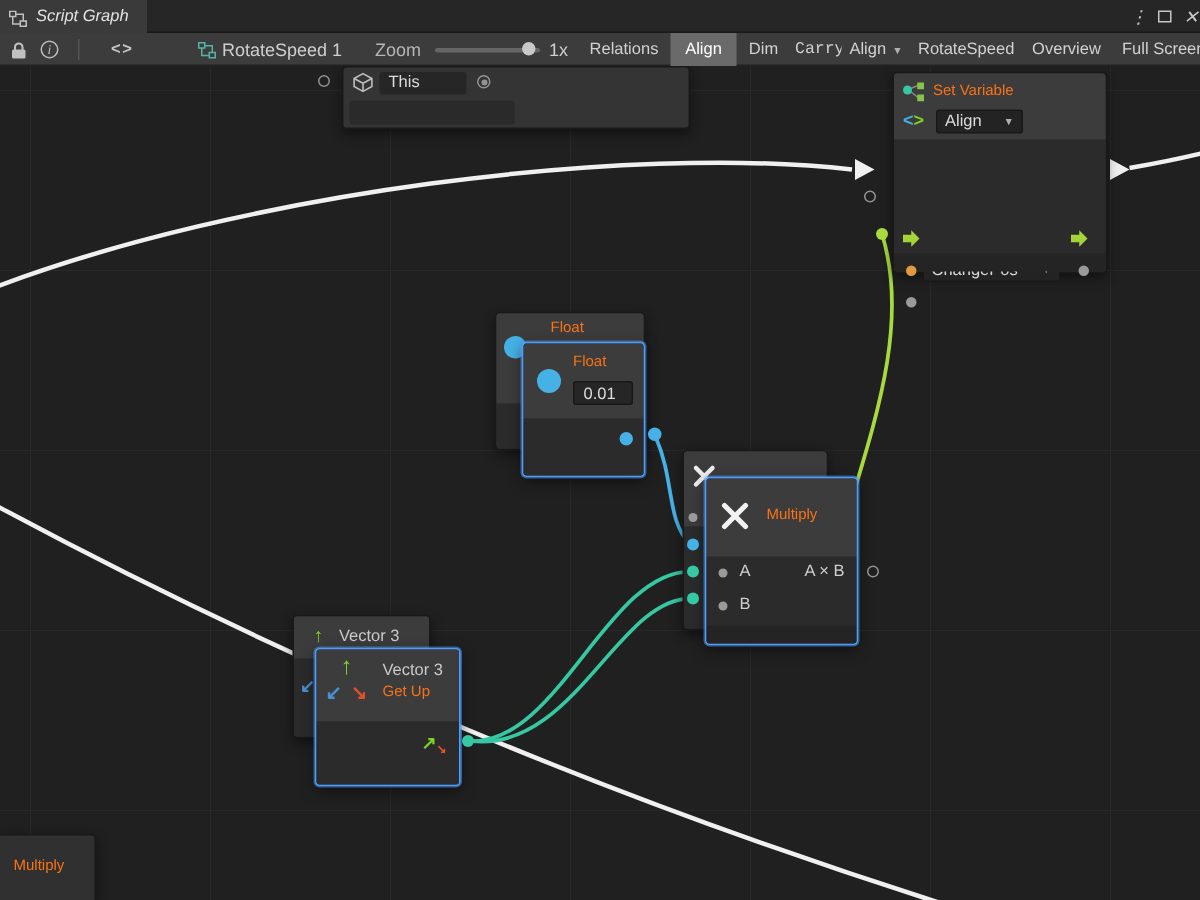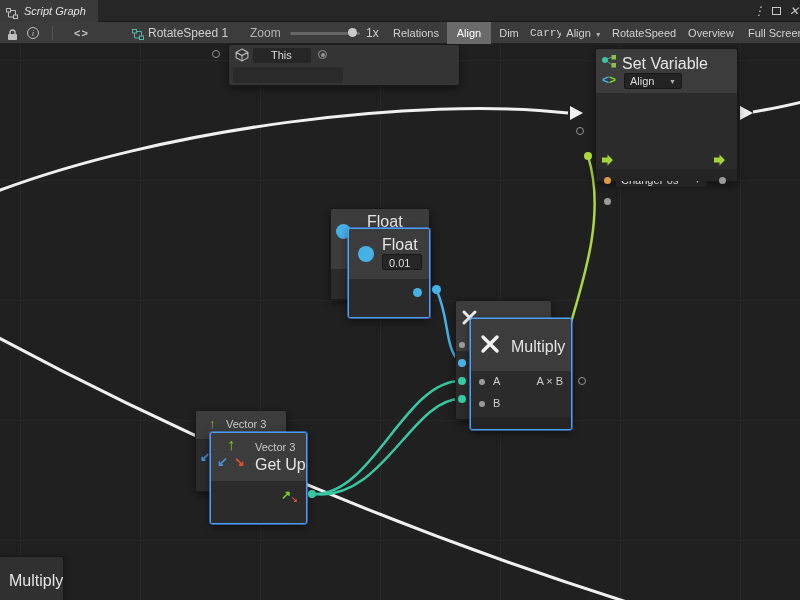--- a/index.html
+++ b/index.html
@@ -29,21 +29,21 @@
   .canvas { position: absolute; left: 0; top: 44px; width: 800px; height: 556px; background-color: #202020;
     background-image: linear-gradient(to right, #282828 1px, transparent 1px), linear-gradient(to bottom, #282828 1px, transparent 1px);
     background-size: 120px 120px; background-position: 20px 16px; }
   .wires { position: absolute; left: 0; top: 0; z-index: 1; }
 
   
   .node { position: absolute; background: #343434; border: 1px solid #191919; border-radius: 3px; box-shadow: 0 3px 8px rgba(0,0,0,.45); z-index: 5; }
   .node .hdr { position: absolute; left: 0; top: 0; right: 0; background: #3c3c3c; border-radius: 2px 2px 0 0; }
   .node .bdy { position: absolute; left: 0; right: 0; background: #2b2b2b; }
   .sel { border-color: #4c9eff; box-shadow: 0 0 0 1px rgba(76,158,255,.55), 0 3px 9px rgba(0,0,0,.5); z-index: 8; }
-  .ntitle { position: absolute; font-size: 16px; color: #e5e5e5; white-space: nowrap; }
+  .ntitle { position: absolute; font-size: 10px; color: #f97316; white-space: nowrap; }
   .nsub { position: absolute; font-size: 11px; color: #c9c9c9; white-space: nowrap; }
   .plabel { position: absolute; font-size: 11px; color: #cfcfcf; white-space: nowrap; }
   .dd { position: absolute; display: flex; align-items: center; justify-content: space-between; background: #232323; border: 1px solid #181818; border-radius: 2px; padding: 0 5px; font-size: 11px; color: #dcdcdc; height: 16px; }
   .inset { position: absolute; background: #262626; border-radius: 2px; font-size: 11px; color: #dcdcdc; }
 
   
   .port { position: absolute; border-radius: 50%; z-index: 12; }
   .p9 { width: 9px; height: 9px; } .p8 { width: 8px; height: 8px; } .p7 { width: 7px; height: 7px; } .p6 { width: 6px; height: 6px; }
   .c-gray { background: #9a9a9a; } .c-blue { background: #46b1e6; } .c-teal { background: #36c7a3; } .c-lime { background: #a8d93e; } .c-orange { background: #de9b3f; }
   .ring { background: transparent; border: 1.5px solid #939393; }
@@ -131,21 +131,21 @@
       <polygon points="570,62 570,76 583,69" fill="#f0f0f0"></polygon>
       <polygon points="740,62 740,76 753,69" fill="#f0f0f0"></polygon>
     </svg>
 
     <div class="node" style="left:228px;top:0;width:232px;height:42px;">
       <span style="position:absolute;left:6px;top:3px;">
         <svg width="14" height="14" viewBox="0 0 13 13">
             <path d="M6.5 1 L12 4 V9 L6.5 12 L1 9 V4 Z M1 4 L6.5 7 L12 4 M6.5 7 V12" fill="none" stroke="#bcbcbc" stroke-width="1"></path>
           </svg>
       </span>
-      <div class="inset" style="left:24px;top:3px;width:58px;height:15px;line-height:15px;padding-left:18px;"><span>This</span></div>
+      <div class="inset" style="left:24px;top:3px;width:58px;height:15px;line-height:15px;padding-left:6px;"><span>This</span></div>
       <span class="port p9 ring" style="left:89px;top:5px;">
           <span class="dot"></span>
         </span>
       <div class="inset" style="left:4px;top:22px;width:110px;height:16px;background:#2a2a2a;"></div>
     </div>
     <span class="port p8 ring" style="left:212px;top:6px;"></span>
 
     <div class="node" style="left:595px;top:4px;width:143px;height:134px;">
       <div class="hdr" style="height:44px;">
         <span style="position:absolute;left:5px;top:5px;">

